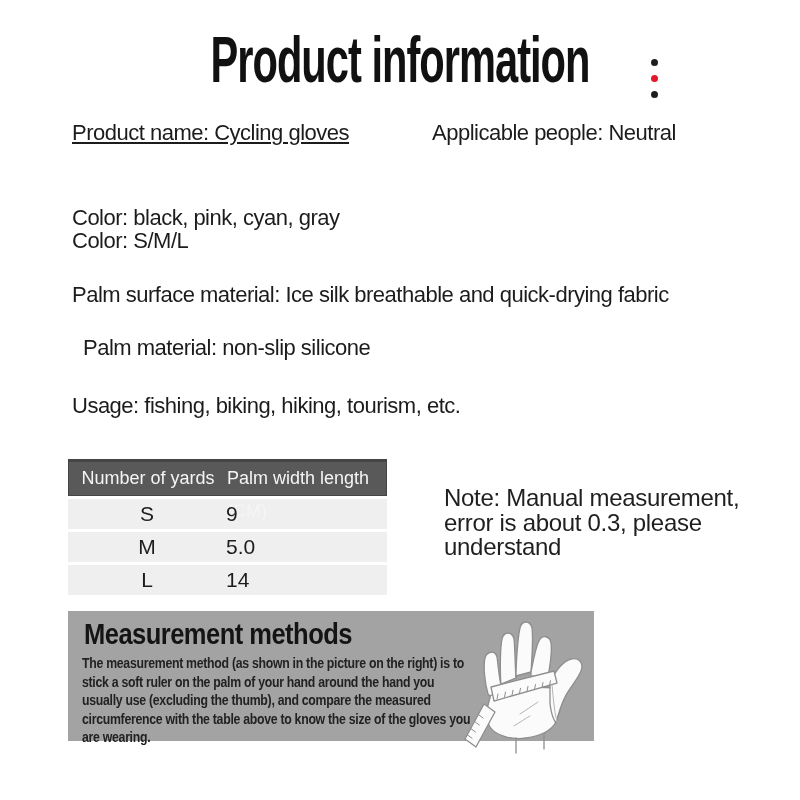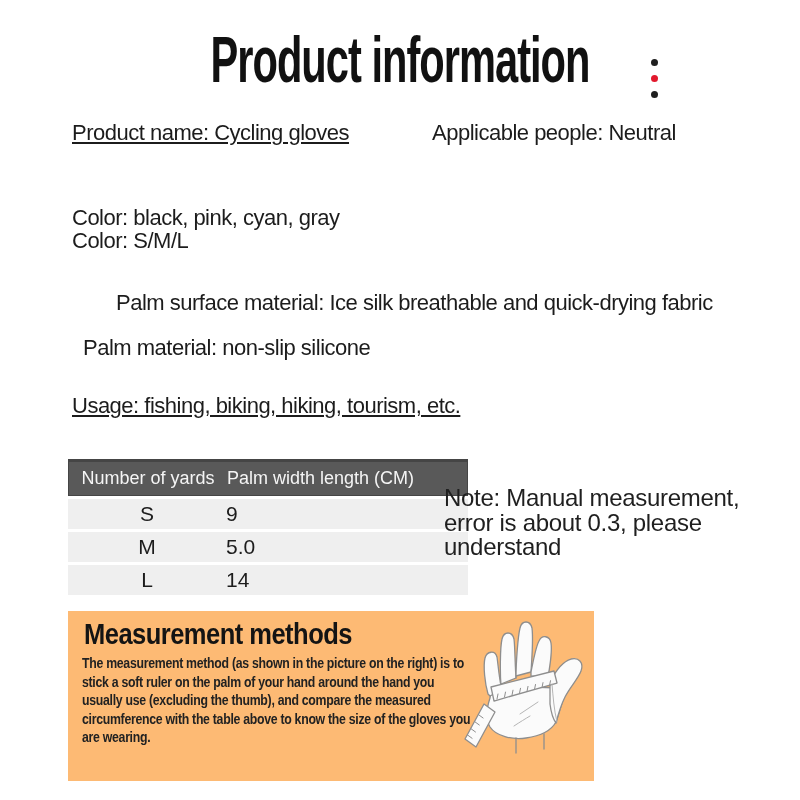--- a/index.html
+++ b/index.html
@@ -21,36 +21,36 @@
   
   .dots{position:absolute;left:651px;top:59px;display:flex;flex-direction:column;gap:9px;}
   .dot{width:7px;height:7px;border-radius:50%;background:#1f1f1f;}
 
   
   .spec{position:absolute;left:72px;height:30px;line-height:30px;
     font-size:22px;letter-spacing:-0.5px;white-space:nowrap;color:#1c1c1c;}
   .spec-right{position:absolute;left:360px;top:0;white-space:nowrap;}
 
   
-  .size-table{position:absolute;left:68px;top:459px;width:400px;}
+  .size-table{position:absolute;left:68px;top:459px;width:319px;}
   .thead{
     display:flex;height:33px;line-height:33px;background:#595959;color:#f5f5f5;
     font-size:18px;border:1px solid #454545;border-top-width:3px;
   }
   .trow{display:flex;height:30px;line-height:30px;background:#efefef;
     margin-top:3px;font-size:21px;color:#1c1c1c;}
   .c1{width:158px;text-align:center;}
   .c2{width:207px;text-align:left;flex:1;}
 
   
   .note{position:absolute;left:444px;top:486px;width:315px;
     font-size:24px;line-height:24.5px;letter-spacing:-0.3px;color:#1f1f1f;}
 
   
-  .panel{position:absolute;left:68px;top:611px;width:526px;height:170px;background:#fdba74;}
+  .panel{position:absolute;left:68px;top:611px;width:526px;height:130px;background:#a3a3a3;}
   .panel h2{
     position:absolute;left:16px;top:7px;margin:0;font-size:29px;font-weight:bold;
     color:#141414;letter-spacing:-0.6px;white-space:nowrap;
     transform:scaleX(0.88);transform-origin:0 50%;
   }
   .panel p{
     position:absolute;left:14px;top:43px;width:480px;margin:0;
     font-size:15px;font-weight:600;line-height:18.6px;letter-spacing:-0.35px;
     color:#222;transform:scaleX(0.82);transform-origin:0 0;
   }
@@ -68,23 +68,23 @@
     <span class="dot" style="background-color: rgb(226, 25, 45);"></span>
     <span class="dot" style="background-color: rgb(31, 31, 31);"></span>
   </div>
 
   <div class="spec" style="top:118px;text-decoration:underline;">
     <span>Product name: Cycling gloves</span>
     <span class="spec-right">Applicable people: Neutral</span>
   </div>
   <div class="spec" style="top:164px;margin-top:39px;">Color: black, pink, cyan, gray</div>
   <div class="spec" style="top:226px;">Color: S/M/L</div>
-  <div class="spec" style="top:288px;margin-left:44px;">Palm surface material: Ice silk breathable and quick-drying fabric</div>
+  <div class="spec" style="top:280px;">Palm surface material: Ice silk breathable and quick-drying fabric</div>
   <div class="spec" style="top:333px;margin-left:11px;">Palm material: non-slip silicone</div>
-  <div class="spec" style="top:391px;text-decoration:underline;">Usage: fishing, biking, hiking, tourism, etc.</div>
+  <div class="spec" style="top:391px;">Usage: fishing, biking, hiking, tourism, etc.</div>
 
   <div class="size-table">
     <div class="thead">
       <span class="c1">Number of yards</span>
       <span class="c2">Palm width length (CM)</span>
     </div>
     <div class="trow">
       <span class="c1">S</span>
       <span class="c2">9</span>
     </div>

